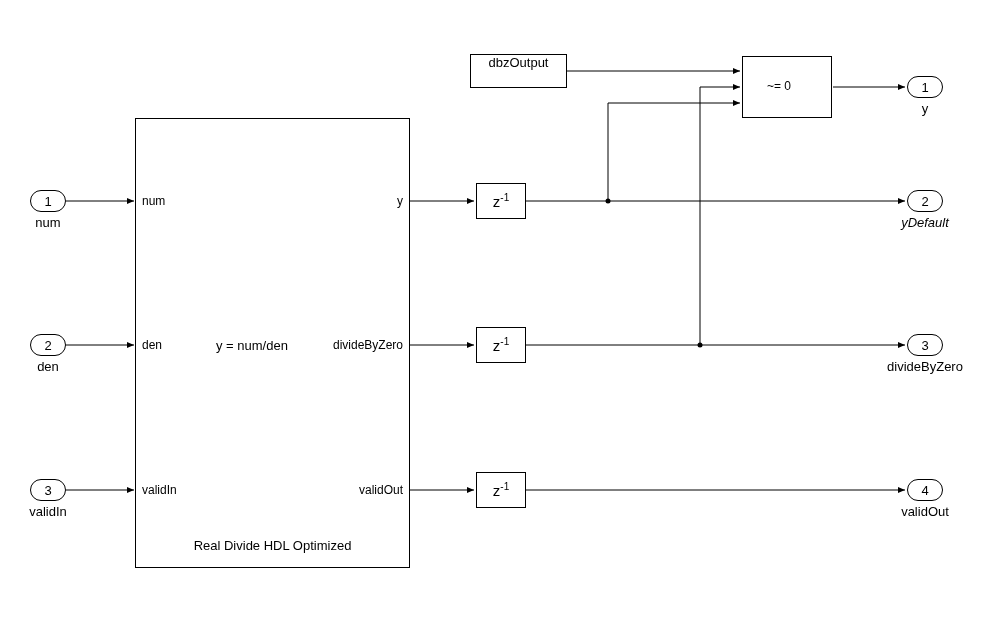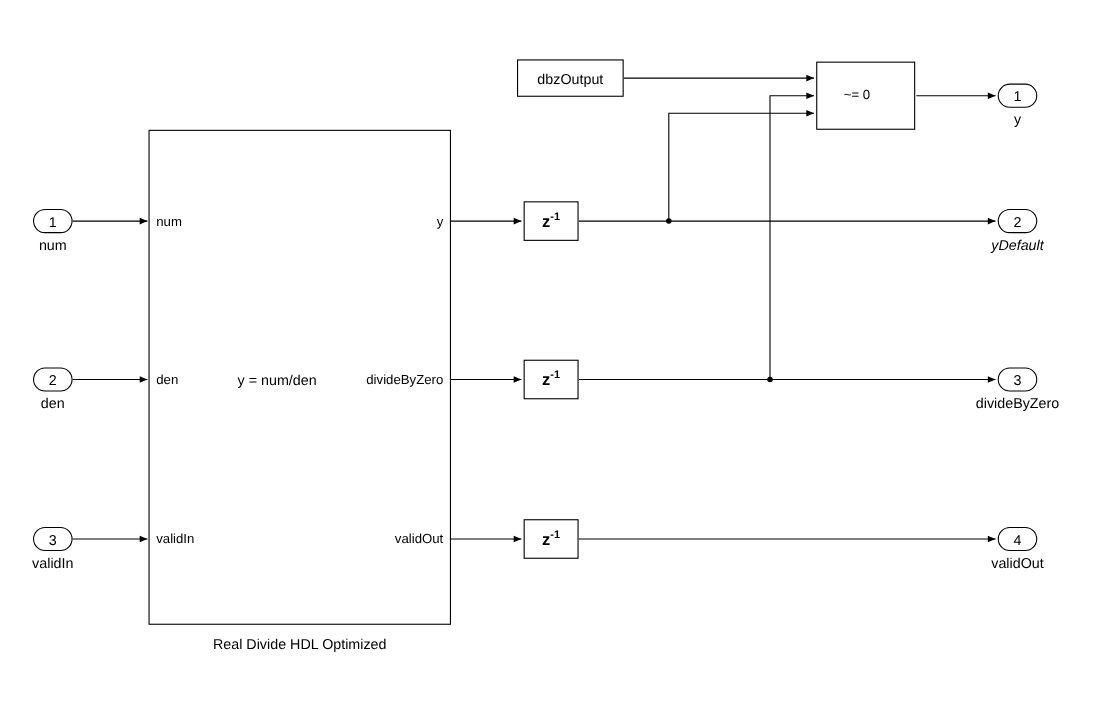--- a/index.html
+++ b/index.html
@@ -61,21 +61,20 @@
     white-space: nowrap;
   }
   .delay {
     position: absolute;
     border: 1px solid #000;
     background: #fff;
     box-sizing: border-box;
     display: flex;
     align-items: center;
     justify-content: center;
-    font-weight: bold;
   }
   .delay .z { font-size: 15px; }
   .delay sup { font-size: 10px; vertical-align: super; }
   .switch-box {
     position: absolute;
     border: 1px solid #000;
     background: #fff;
     box-sizing: border-box;
   }
 </style>
@@ -157,23 +156,23 @@
     <div class="small-label" style="left:6px; top:75px;">num</div>
     <div class="small-label" style="left:6px; top:219px;">den</div>
     <div class="small-label" style="left:6px; top:364px;">validIn</div>
 
     <div class="small-label" style="right:6px; top:75px;">y</div>
     <div class="small-label" style="right:6px; top:219px;">divideByZero</div>
     <div class="small-label" style="right:6px; top:364px;">validOut</div>
 
     <div class="center-text" style="left:80px; top:219px;">y = num/den</div>
   </div>
-  <div class="label" style="left:135px; top:578px; width:275px;">Real Divide HDL Optimized</div>
-
-  <div class="block" style="left:470px; top:54px; width:97px; height:34px; display:flex; align-items:center; justify-content:center;">
+  <div class="label" style="left:135px; top:538px; width:275px;">Real Divide HDL Optimized</div>
+
+  <div class="block" style="left:470px; top:54px; width:97px; height:34px; display:flex; align-items:flex-start; justify-content:center;">
     <span>dbzOutput</span>
   </div>
 
   <div class="delay" style="left:476px; top:183px; width:50px; height:36px;">
     <span class="z"><span>z</span><sup>-1</sup></span>
   </div>
   <div class="delay" style="left:476px; top:327px; width:50px; height:36px;">
     <span class="z"><span>z</span><sup>-1</sup></span>
   </div>
   <div class="delay" style="left:476px; top:472px; width:50px; height:36px;">

